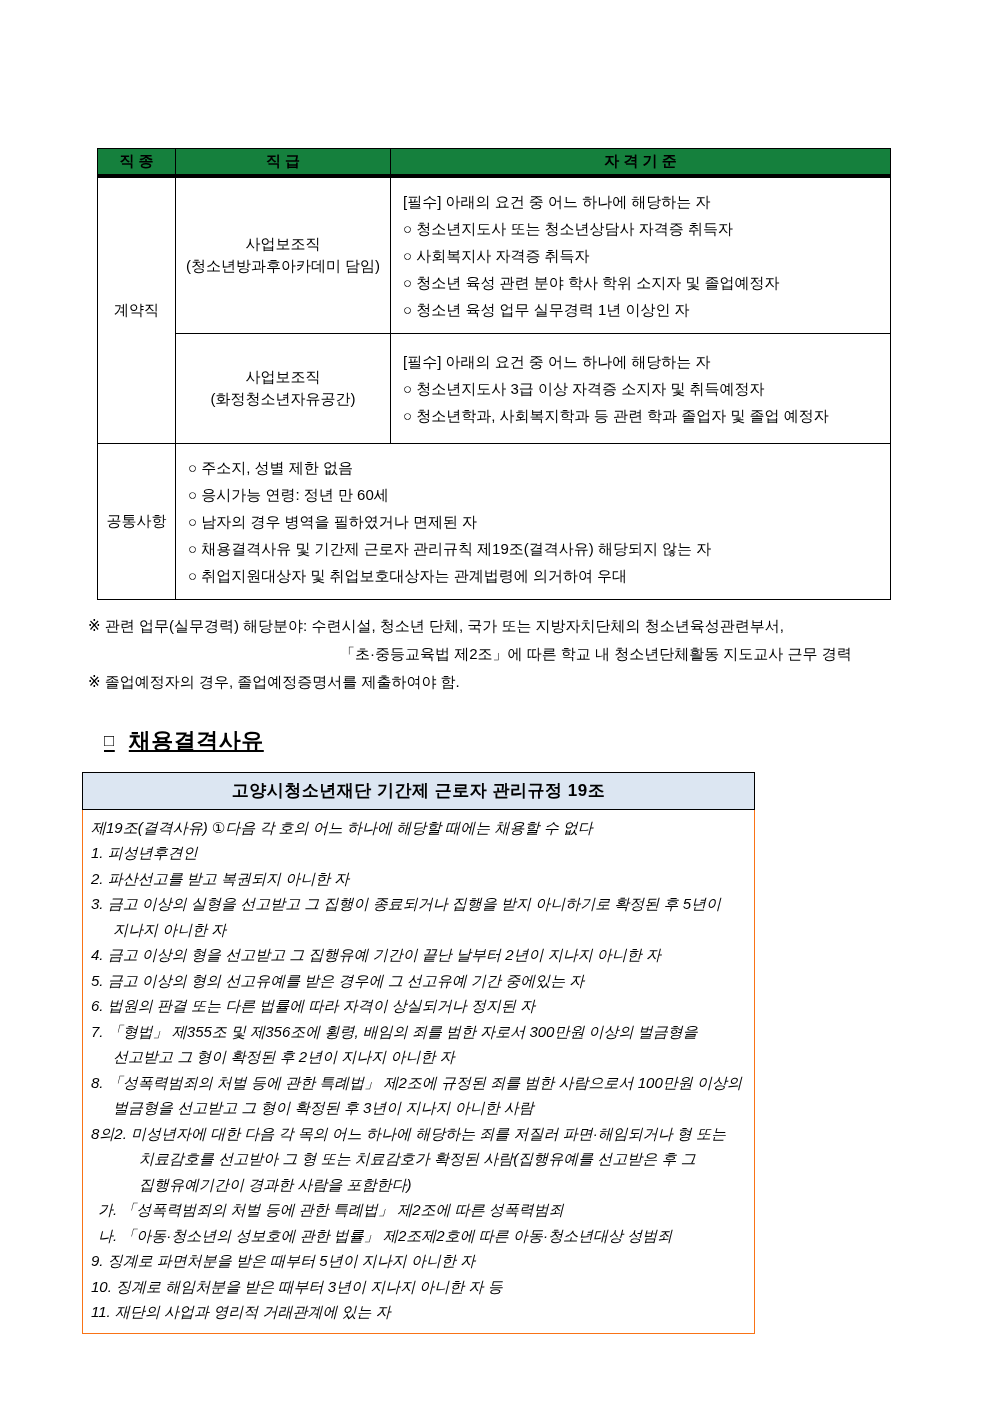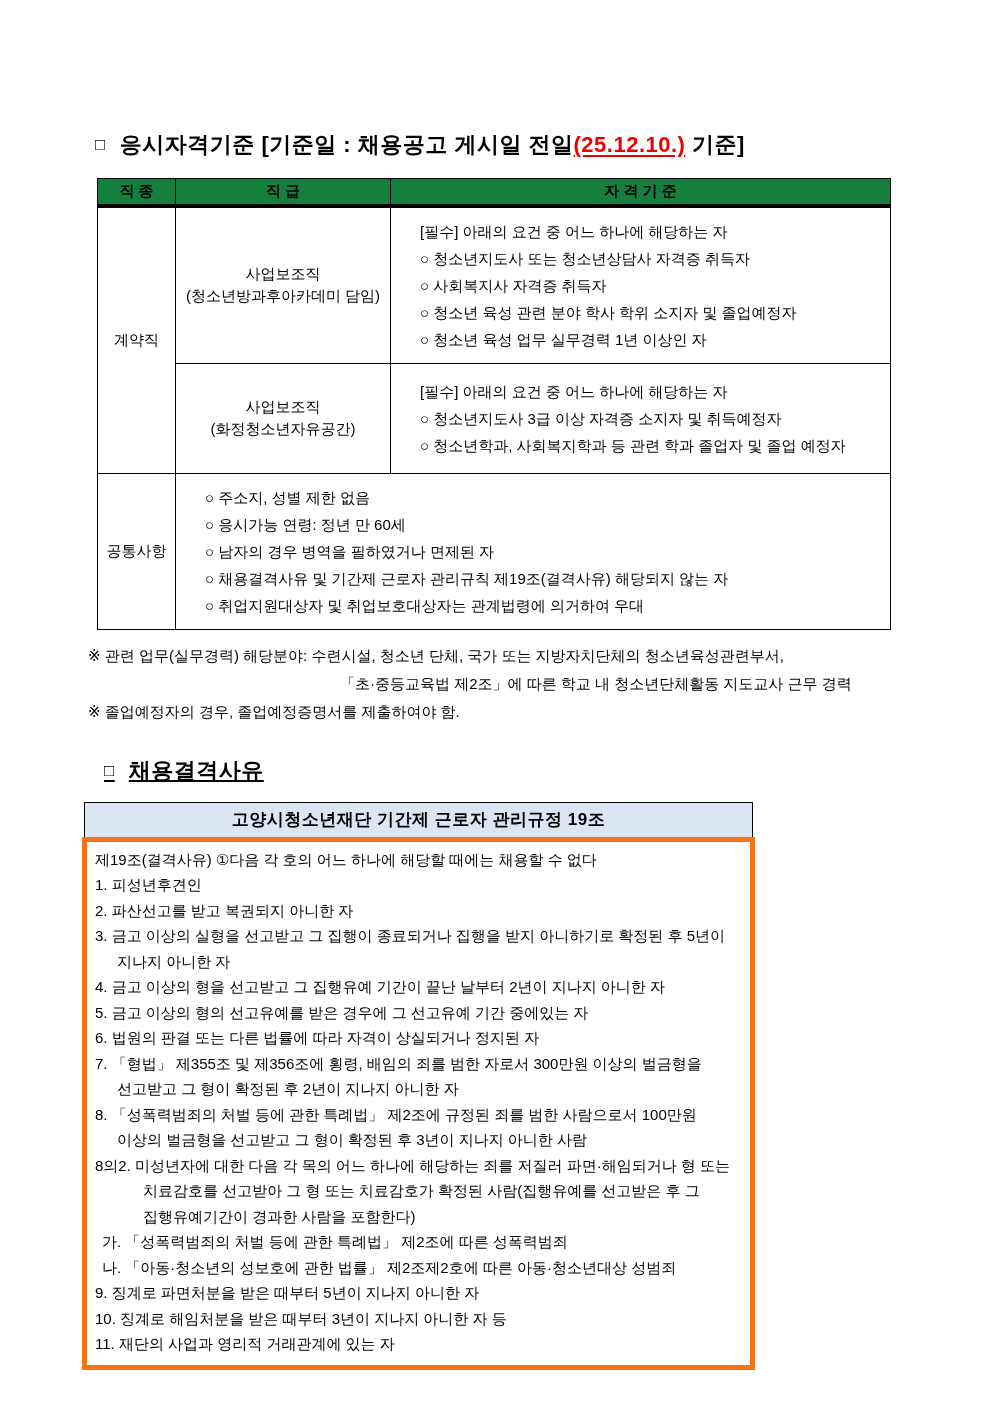--- a/index.html
+++ b/index.html
@@ -62,21 +62,21 @@
     text-align: center;
     vertical-align: middle;
   }
   .t1 td {
     border: 1px solid #000;
     vertical-align: middle;
     font-size: 15px;
   }
   .t1 .cell-jobtype, .t1 .cell-pos { text-align: center; }
   .t1 .cell-pos div { line-height: 22px; }
-  .t1 .cell-quals { padding: 10px 6px 10px 29px; vertical-align: middle; }
+  .t1 .cell-quals { padding: 10px 6px 10px 12px; vertical-align: middle; }
   .t1 .cell-quals p {
     line-height: 27px;
     padding-left: 24px;
     text-indent: -24px;
     word-break: keep-all;
   }
   .t1 .row-a { height: 135px; }
   .t1 .row-b { height: 110px; }
   .t1 .row-c { height: 133px; }
 
@@ -104,39 +104,39 @@
     background: #dce6f2;
     border: 1px solid #000;
     height: 37px;
     font-size: 17px;
     font-weight: bold;
     text-align: center;
     vertical-align: middle;
     letter-spacing: 0.5px;
   }
   .t2 td {
-    border: 5px solid #f97316;
+    border: 1px solid #f97316;
     padding: 5px 8px 8px 8px;
+    font-style: italic;
   }
   .t2 td p {
     font-size: 15px;
     line-height: 25.5px;
     word-break: keep-all;
   }
   .t2 p.rule-intro { padding-left: 0; text-indent: 0; }
   .t2 p.rule-n    { padding-left: 22px; text-indent: -22px; }
   .t2 p.rule-n82  { padding-left: 48px; text-indent: -48px; }
   .t2 p.rule-sub  { margin-left: 7px; padding-left: 26px; text-indent: -26px; }
 </style>
 </head>
 <body>
 
 <div class="page">
 
-  <h1 class="title1"><span class="sq">□</span><span>응시자격기준 [기준일 : 채용공고 게시일 전일</span><span class="red-date">(25.12.10.)</span><span> 기준]</span></h1>
 
   <table class="t1">
     <colgroup>
         <col style="width:78px">
         <col style="width:215px">
         <col style="width:500px">
       </colgroup>
     <thead>
       <tr>
         <th>직 종</th>

